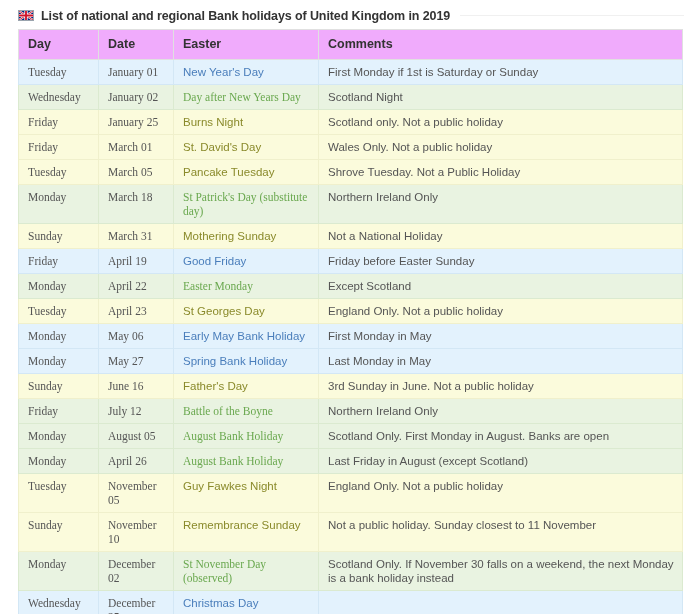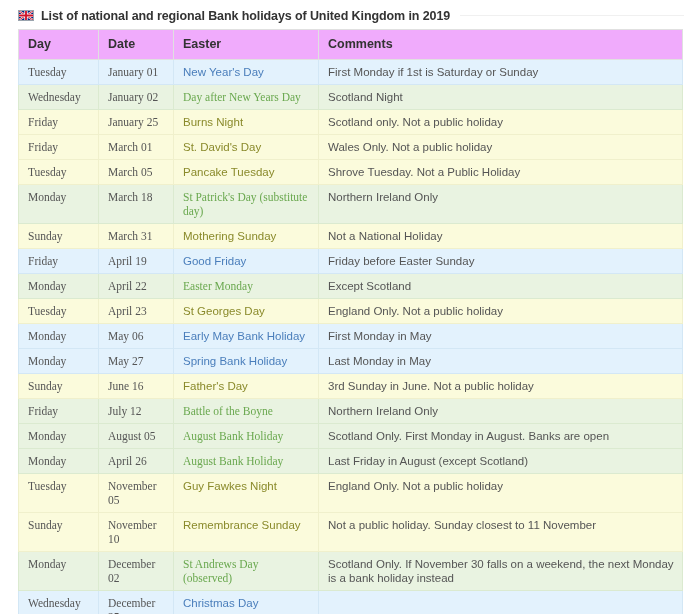--- a/index.html
+++ b/index.html
@@ -239,21 +239,21 @@
         </tr>
         <tr class="tint-yellow">
           <td class="cell-day">Sunday</td>
           <td class="cell-date">November 10</td>
           <td class="cell-holiday">Remembrance Sunday</td>
           <td class="cell-comment">Not a public holiday. Sunday closest to 11 November</td>
         </tr>
         <tr class="tint-green">
           <td class="cell-day">Monday</td>
           <td class="cell-date">December 02</td>
-          <td class="cell-holiday">St Andrews Day (observed)</td>
+          <td class="cell-holiday">St November Day (observed)</td>
           <td class="cell-comment">Scotland Only. If November 30 falls on a weekend, the next Monday is a bank holiday instead</td>
         </tr>
         <tr class="tint-blue">
           <td class="cell-day">Wednesday</td>
           <td class="cell-date">December 25</td>
           <td class="cell-holiday">Christmas Day</td>
           <td class="cell-comment"></td>
         </tr>
       </tbody>
   </table>

